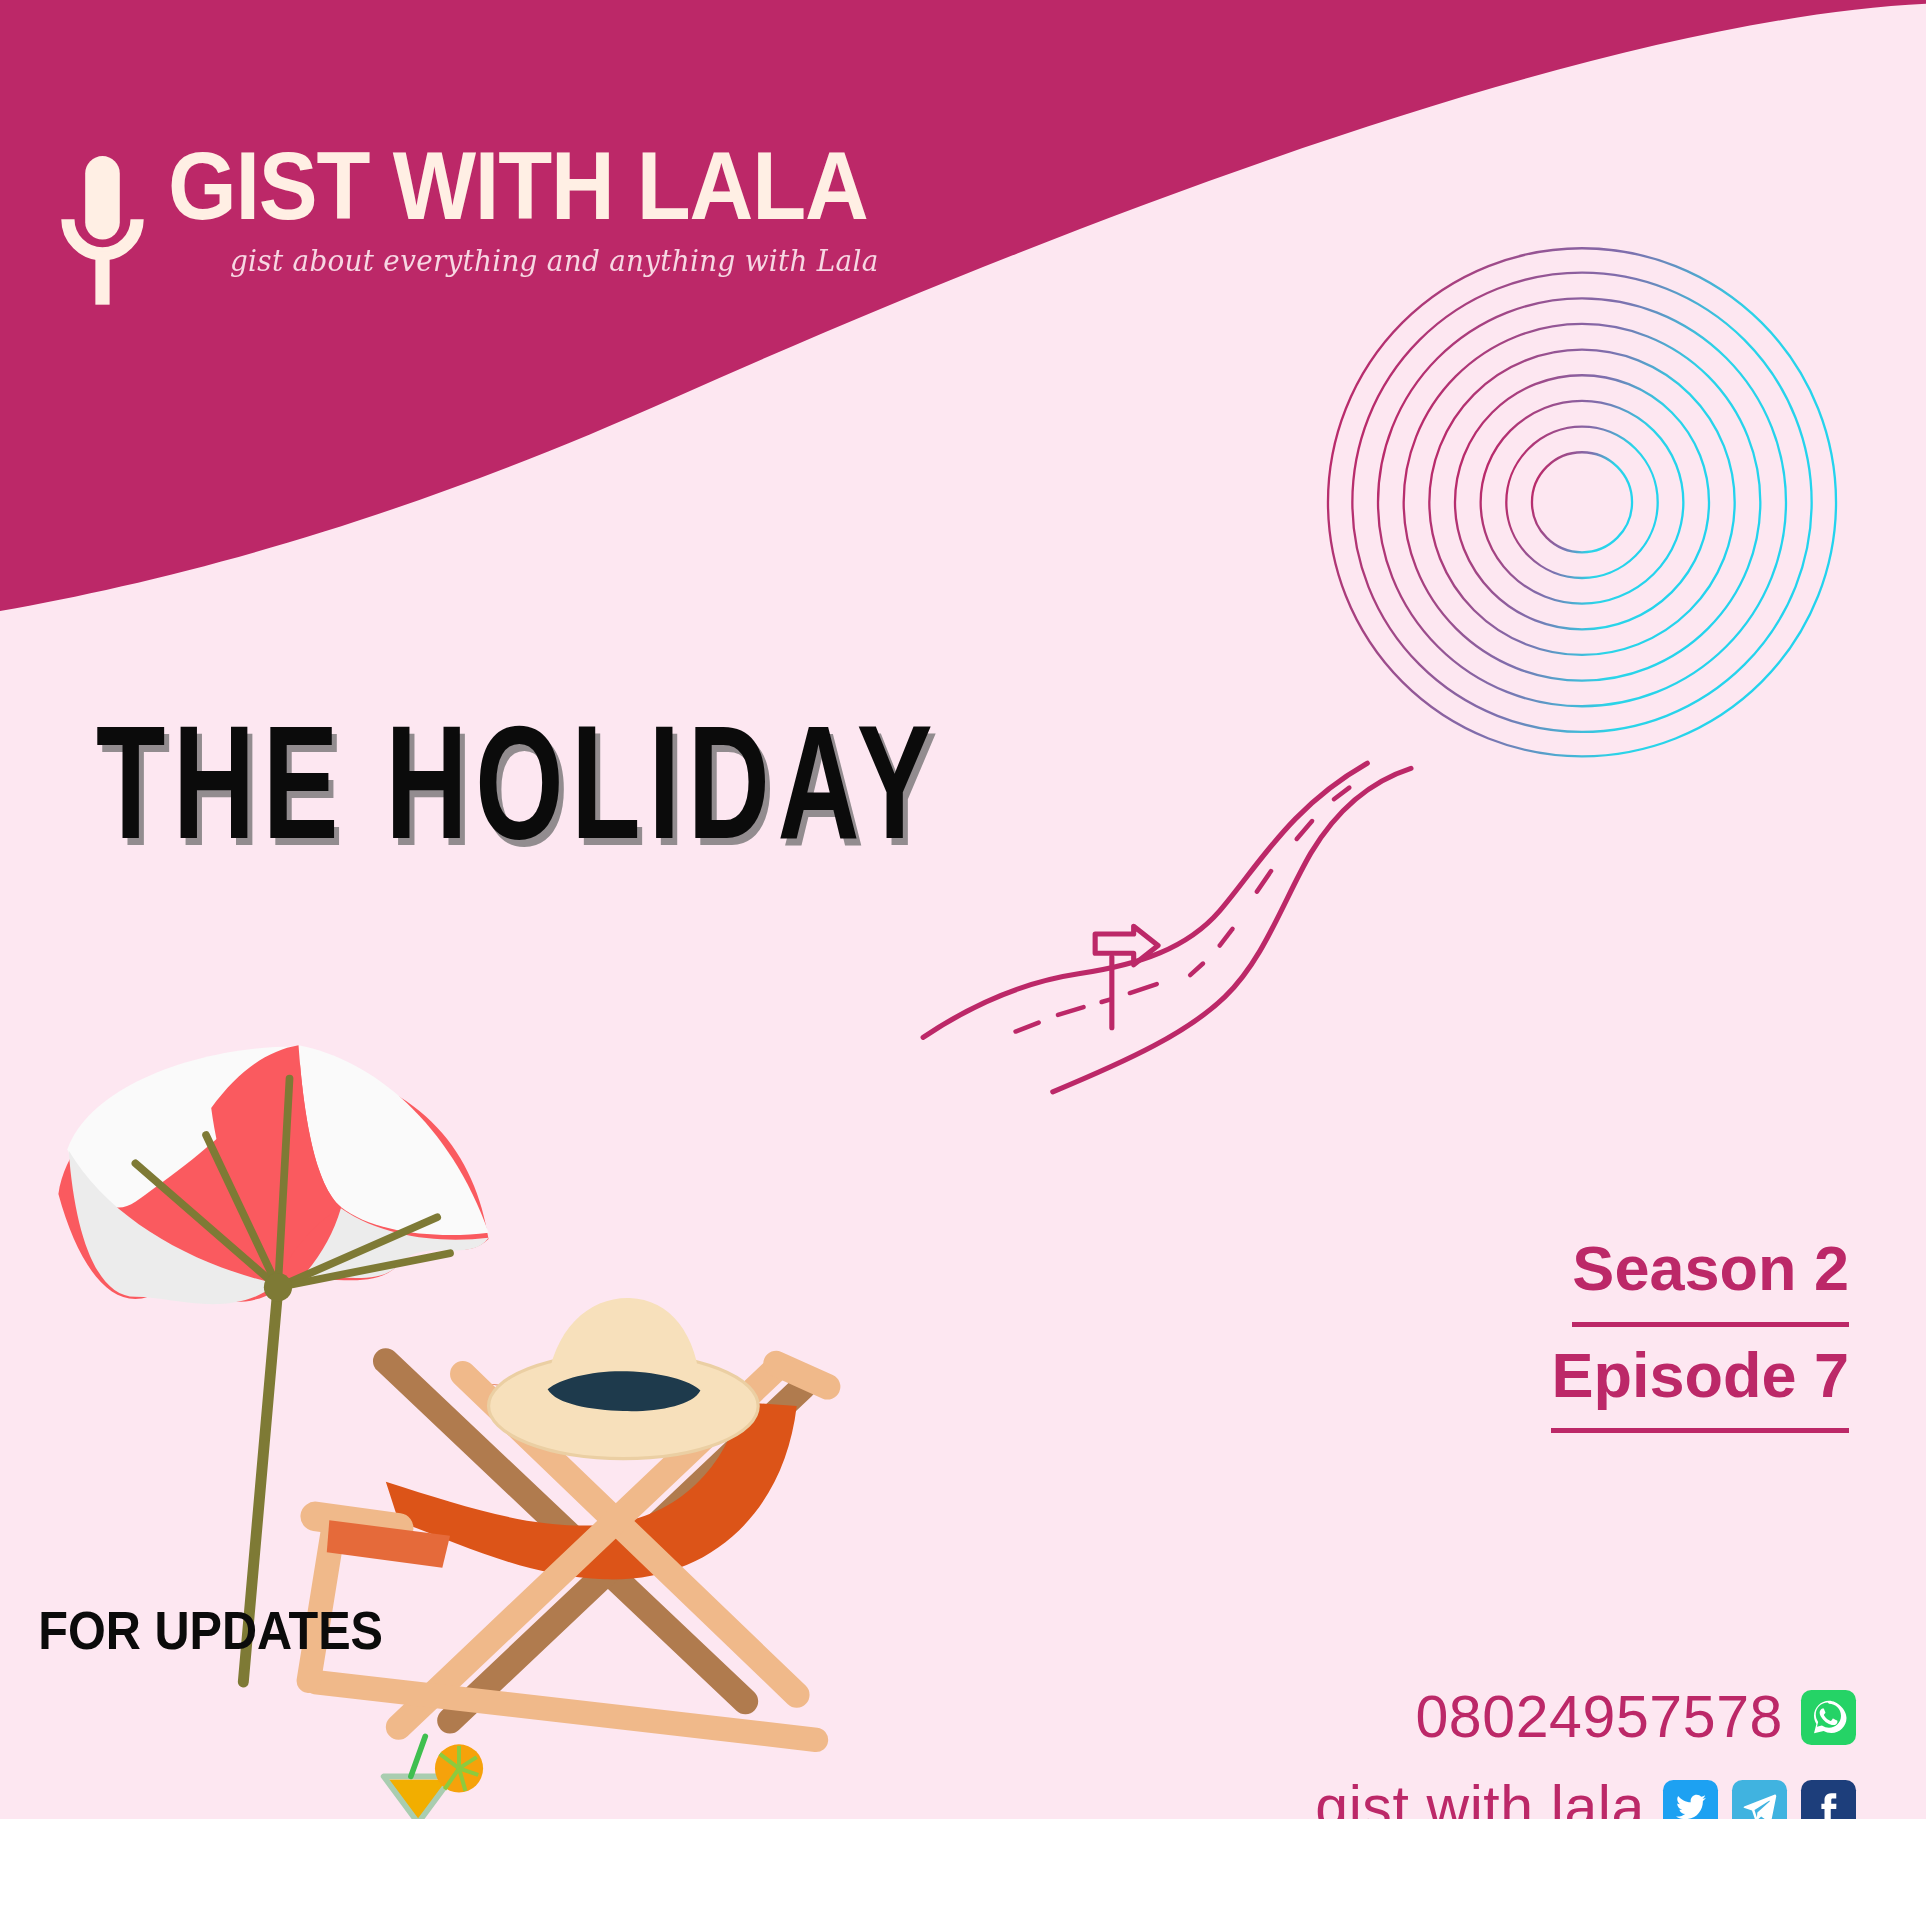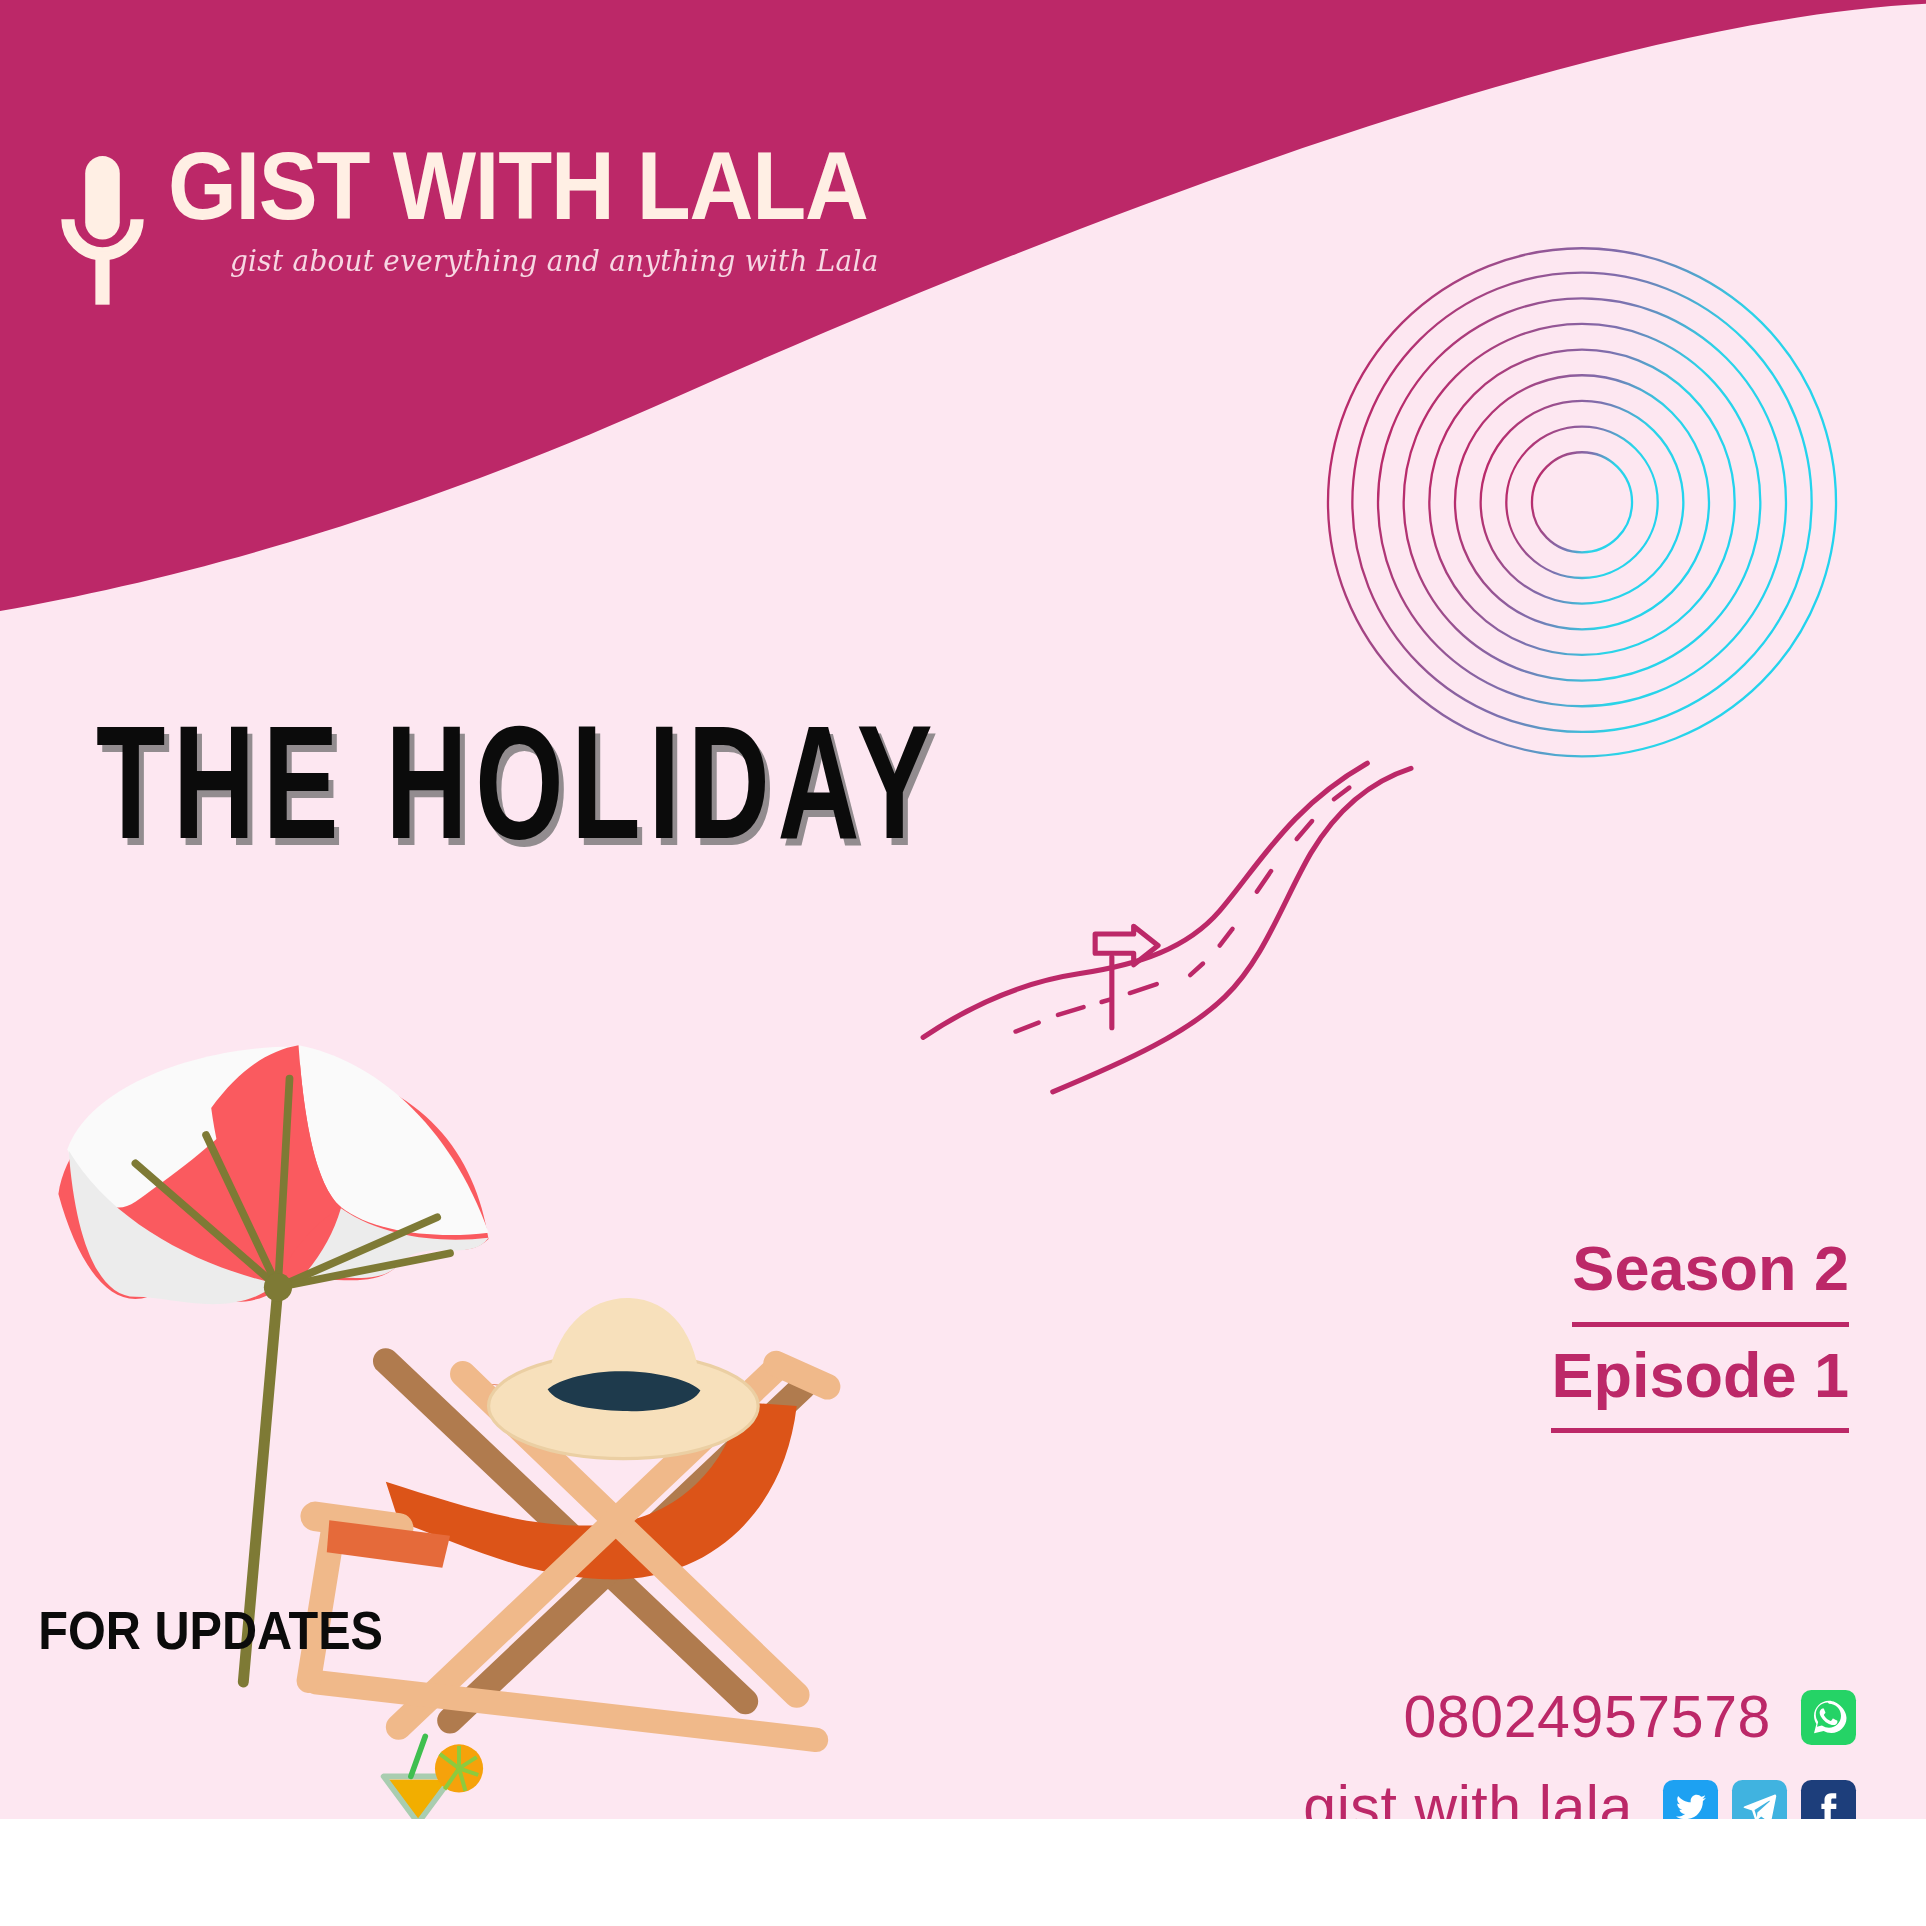--- a/index.html
+++ b/index.html
@@ -149,21 +149,21 @@
     letter-spacing: 0px;
     transform: scaleX(0.9);
     transform-origin: right center;
     display: inline-block;
   }
   .contact-row {
     display: flex;
     align-items: center;
     justify-content: flex-end;
     margin-top: 22px;
-    gap: 30px;
+    gap: 18px;
   }
   .contact-text {
     font-family: "Liberation Sans", sans-serif;
     font-size: 59px;
     color: #BC2868;
     font-weight: normal;
     letter-spacing: 0.6px;
     white-space: nowrap;
   }
   .social-row {
@@ -328,21 +328,21 @@
         <path d="M104 -6 L128 2"></path>
           <path d="M104 -6 L112 22"></path>
         <path d="M104 -6 L86 20"></path>
           <path d="M104 -6 L80 -24"></path>
       </g>
     </g>
   </svg>
 
   <div class="season-block">
     <div><span class="u">Season 2</span></div>
-    <div><span class="u">Episode 1</span></div>
+    <div><span class="u">Episode 7</span></div>
   </div>
 
   <div class="footer">
 
     <div class="for-updates">FOR UPDATES</div>
 
     <div class="contact-row">
       <span class="contact-text">08024957578</span>
       <span class="sicon" style="background:#25D366">
         <svg viewBox="0 0 32 32" aria-hidden="true">

